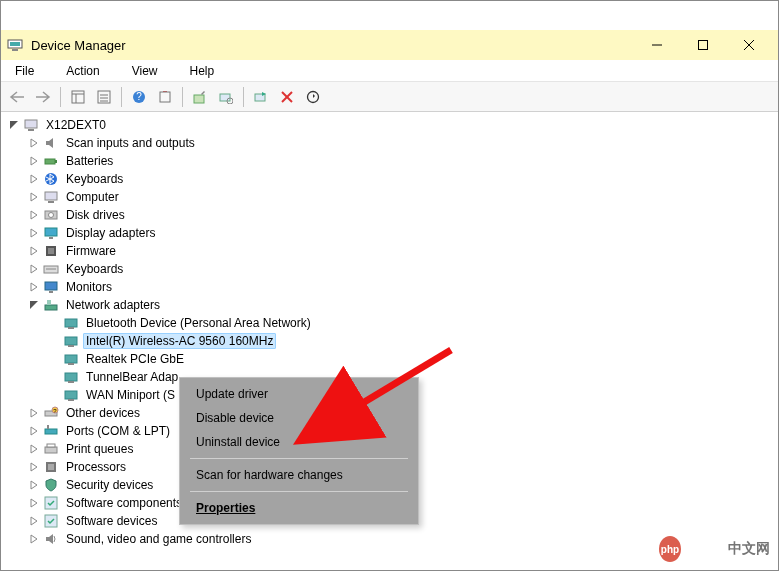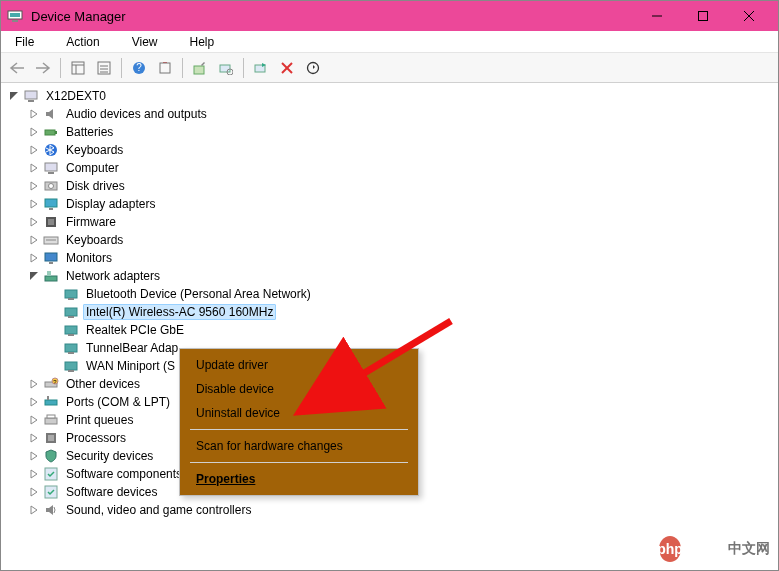--- a/index.html
+++ b/index.html
@@ -1,19 +1,19 @@
 <!DOCTYPE html>
 <html><head>
 <meta charset="utf-8">
 <style>
   * { box-sizing: border-box; }
   html, body { margin: 0; padding: 0; font-family: "Segoe UI", Tahoma, sans-serif; font-size: 12px; color: #000; background: #fff; }
   .window { width: 779px; height: 571px; border: 1px solid #888; display: flex; flex-direction: column; position: relative; overflow: hidden; }
   
-  .titlebar { height: 30px; background: #ec4899; display: flex; align-items: center; padding: 5px 6px; color: #000; font-size: 13px; }
+  .titlebar { height: 30px; background: #fef9c3; display: flex; align-items: center; padding: 5px 6px; color: #000; font-size: 13px; margin-top: 29px; }
   .titlebar .app-icon { width: 16px; height: 16px; margin-right: 8px; display: inline-flex; align-items: center; justify-content: center; }
   .title-text { flex: 0 1 auto; }
   .title-spacer { flex: 1; }
   .win-controls { display: flex; }
   .win-btn { width: 46px; height: 30px; display: flex; align-items: center; justify-content: center; cursor: default; }
   .win-btn svg { stroke: #000; }
   
   .menubar { height: 22px; background: #fff; display: flex; align-items: center; padding: 0 6px; font-size: 12px; border-bottom: 1px solid #e5e5e5; gap: 16px; }
   .menu-item { padding: 2px 8px; cursor: default; }
   
@@ -29,29 +29,29 @@
   .tree { list-style: none; margin: 0; padding: 0; }
   .tree ul { list-style: none; margin: 0; padding: 0 0 0 20px; }
   .node-row { display: flex; align-items: center; height: 18px; white-space: nowrap; }
   .handle { width: 14px; height: 14px; display: flex; align-items: center; justify-content: center; margin-right: 2px; }
   .handle svg { display: block; }
   .handle.empty { visibility: hidden; }
   .node-icon { width: 16px; height: 16px; display: inline-flex; align-items: center; justify-content: center; margin-right: 4px; }
   .node-label { padding: 1px 3px; }
   .node-label.selected { background: #cce8ff; border: 1px solid #99d1ff; border-radius: 1px; padding: 0 2px; }
   
-  .context-menu { position: absolute; background: #a16207; border: 1px solid #bfbfbf; box-shadow: 3px 3px 6px rgba(0,0,0,0.2); padding: 4px 2px; width: 240px; font-size: 12px; z-index: 10; }
+  .context-menu { position: absolute; background: #a3a3a3; border: 1px solid #bfbfbf; box-shadow: 3px 3px 6px rgba(0,0,0,0.2); padding: 4px 2px; width: 240px; font-size: 12px; z-index: 10; }
   .ctx-item { padding: 5px 14px; cursor: default; }
   .ctx-item.bold { font-weight: 700; text-decoration: underline; }
   .ctx-sep { height: 1px; background: #d0d0d0; margin: 4px 8px; }
   
   .arrow-overlay { position: absolute; z-index: 20; pointer-events: none; }
   
   .watermark { position: absolute; right: 8px; bottom: 8px; display: flex; align-items: center; gap: 6px; opacity: 0.9; }
-  .watermark .dot { width: 22px; height: 26px; border-radius: 50%; background: #d84d3c; color: #fff; display: flex; align-items: center; justify-content: center; font-size: 14px; font-weight: 700; }
+  .watermark .dot { width: 22px; height: 26px; border-radius: 50%; background: #d84d3c; color: #fff; display: flex; align-items: center; justify-content: center; font-size: 10px; font-weight: 700; }
   .watermark .txt { font-size: 14px; color: #666; font-weight: 600; margin-left: 41px; }
 </style>
 </head>
 <body>
 
 <div class="window">
 
   <div class="titlebar">
     <span class="app-icon">
       <svg width="16" height="16" viewBox="0 0 16 16">
@@ -187,21 +187,21 @@
                   <span class="handle">
                     <svg width="10" height="10">
                       <path d="M2 1 L8 5 L2 9 Z" fill="none" stroke="#888"></path>
                     </svg>
                   </span>
                   <span class="node-icon">
                     <svg width="16" height="16">
                       <path d="M3 6 h3 l4 -3 v10 l-4 -3 h-3 z" fill="#888"></path>
                     </svg>
                   </span>
-                  <span class="node-label">Audio devices and outputs</span>
+                  <span class="node-label">Scan inputs and outputs</span>
                 </div>
               </li>
               <li>
                 <div class="node-row">
                   <span class="handle">
                     <svg width="10" height="10">
                       <path d="M2 1 L8 5 L2 9 Z" fill="none" stroke="#888"></path>
                     </svg>
                   </span>
                   <span class="node-icon">

